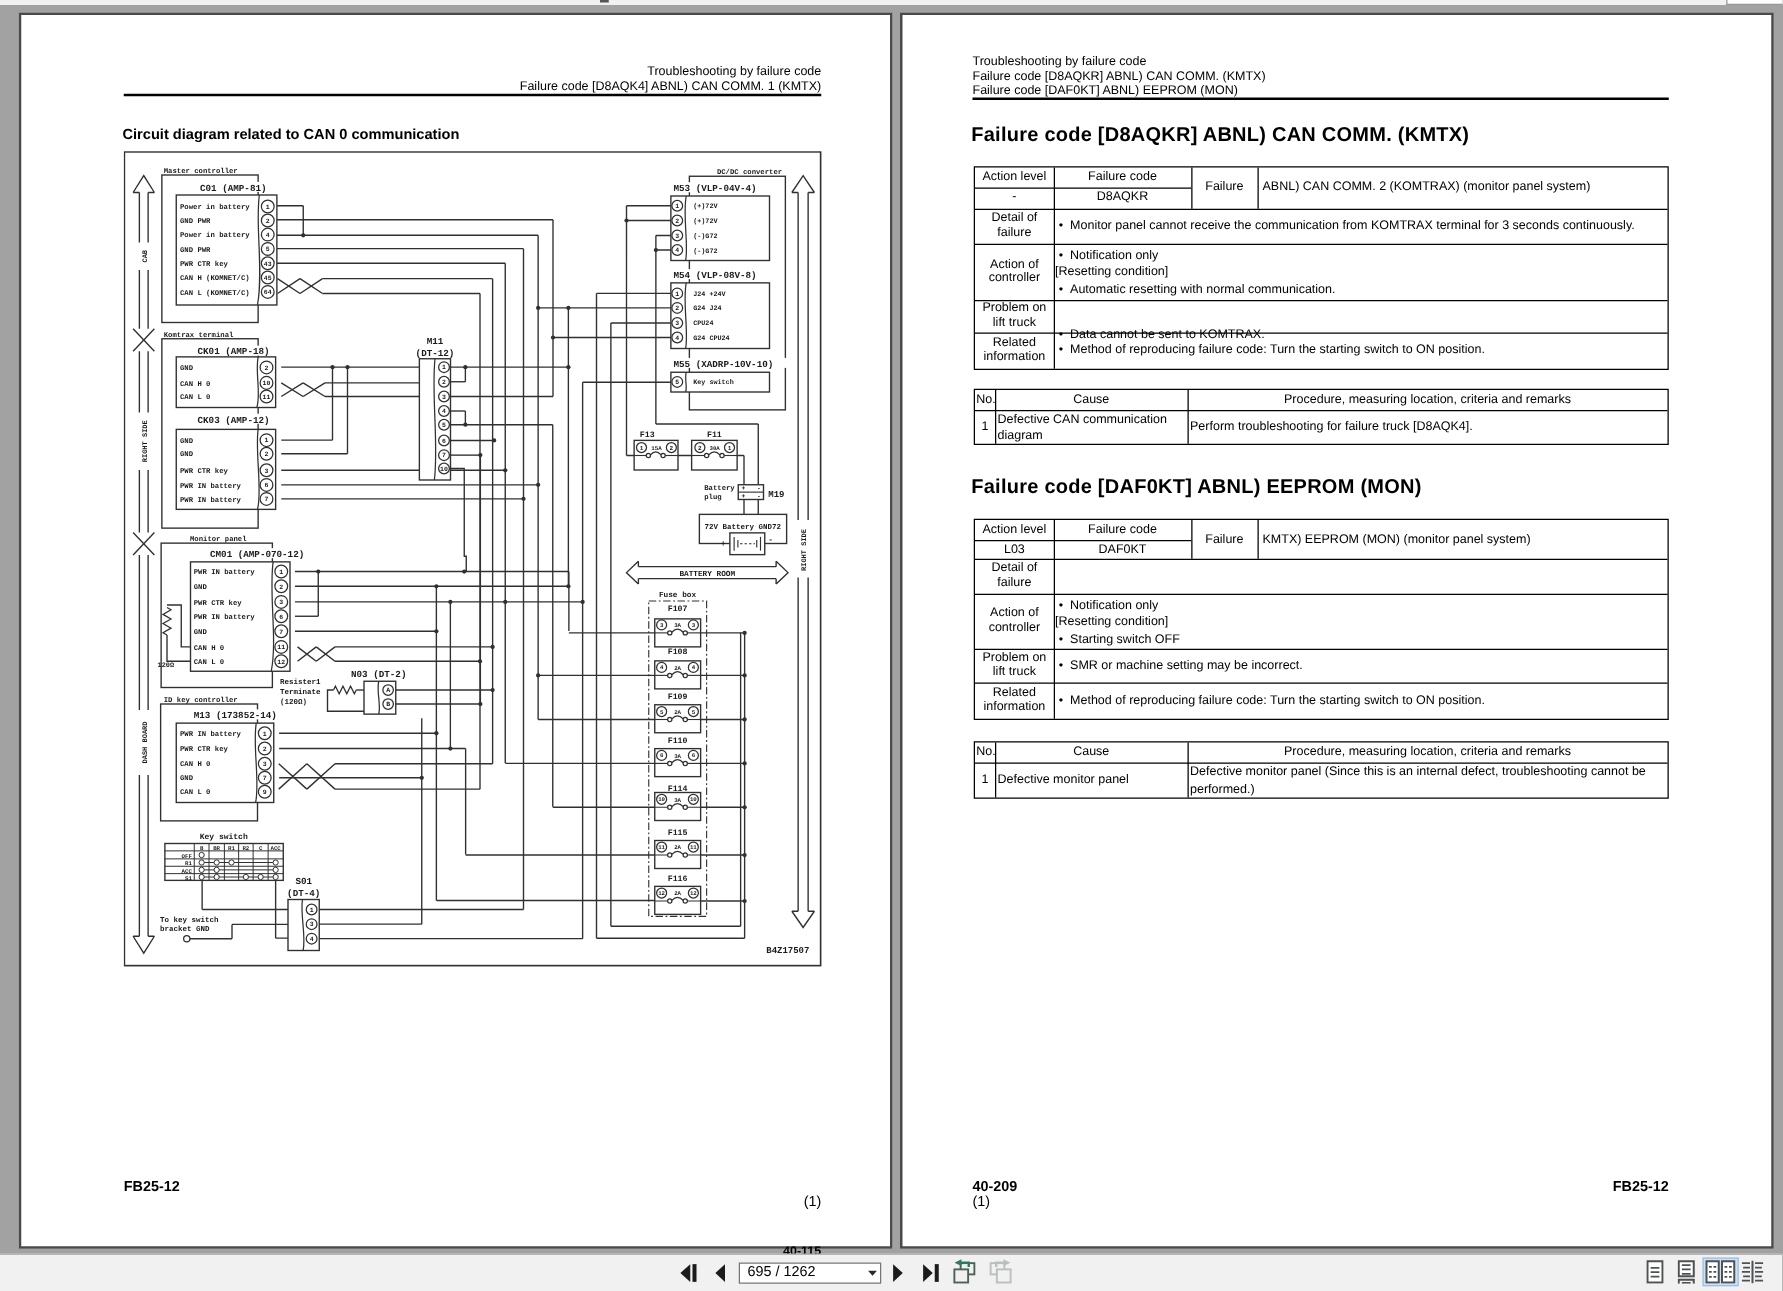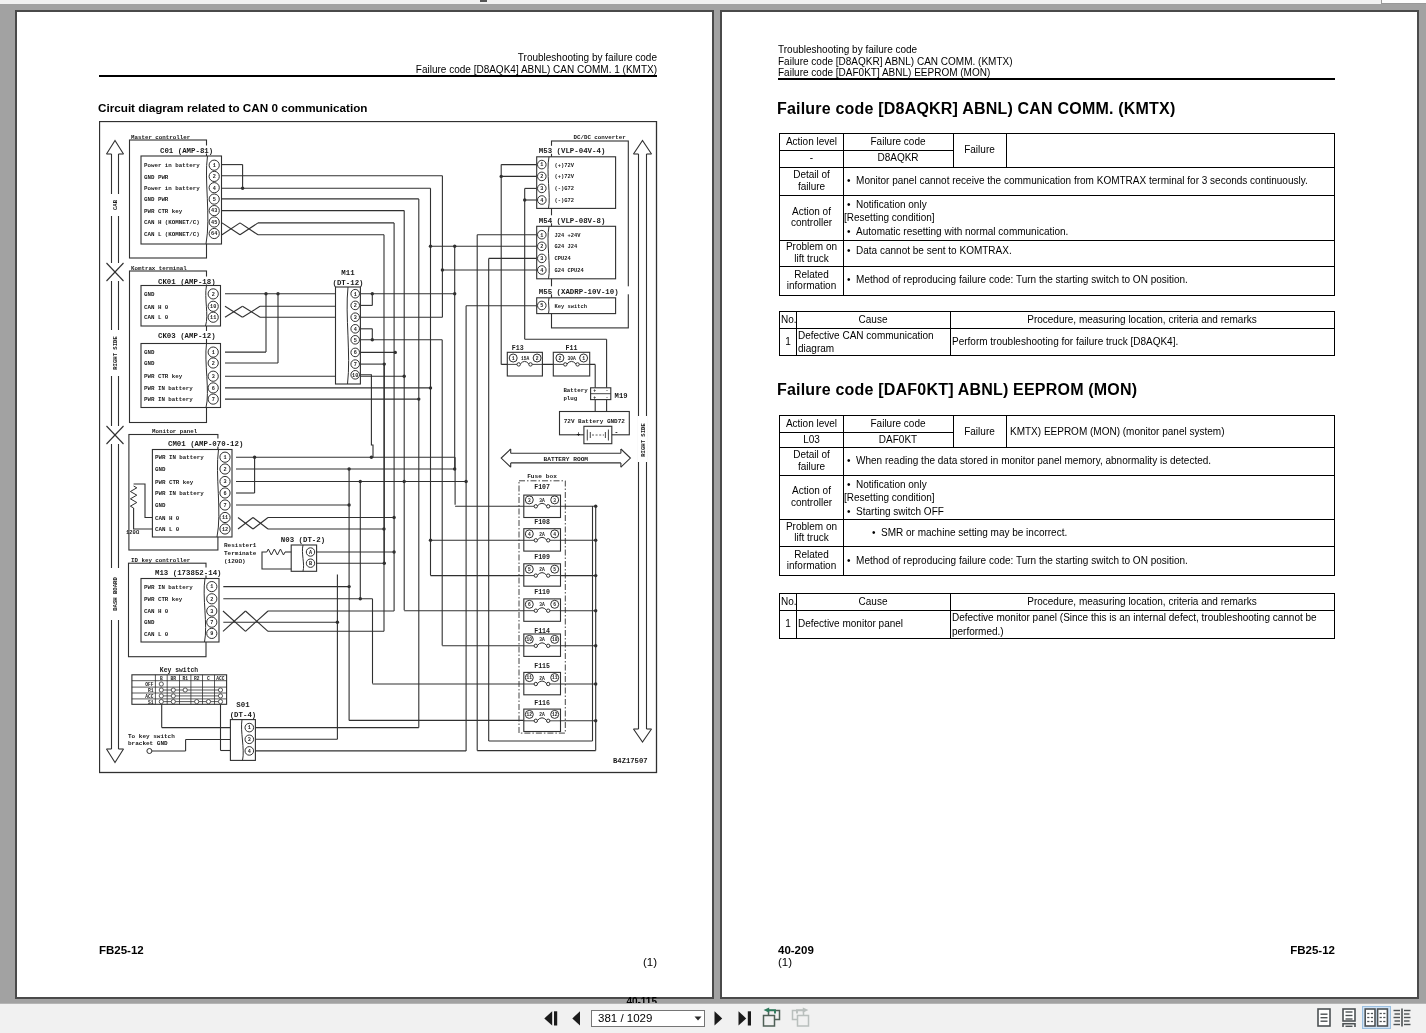--- a/index.html
+++ b/index.html
@@ -766,26 +766,27 @@
   <div class="abs" style="left:0;top:106px;width:554px;height:1px;background:#000;"></div>
   <div class="abs" style="left:0;top:132px;width:554px;height:1px;background:#000;"></div>
   <div class="abs" style="left:63px;top:0;width:1px;height:161px;background:#000;"></div>
   <div class="abs" style="left:173px;top:0;width:1px;height:33px;background:#000;"></div>
   <div class="abs" style="left:226px;top:0;width:1px;height:33px;background:#000;"></div>
   <div class="abs t10 cellc" style="left:0;top:0;width:63px;height:16px;">Action level</div>
   <div class="abs t10 cellc" style="left:63px;top:0;width:110px;height:16px;">Failure code</div>
   <div class="abs t10 cellc" style="left:0;top:16px;width:63px;height:17px;">-</div>
   <div class="abs t10 cellc" style="left:63px;top:16px;width:110px;height:17px;">D8AQKR</div>
   <div class="abs t10 cellc" style="left:173px;top:0;width:53px;height:33px;">Failure</div>
+  <div class="abs t10 celll" style="left:230px;top:0;width:324px;height:33px;">ABNL) CAN COMM. 2 (KOMTRAX) (monitor panel system)</div>
   <div class="abs t10 cellc" style="left:0;top:33px;width:63px;height:28px;">Detail of<br>failure</div>
   <div class="abs t10 celll" style="left:67px;top:33px;width:488px;height:28px;">•&nbsp;&nbsp;Monitor panel cannot receive the communication from KOMTRAX terminal for 3 seconds continuously.</div>
   <div class="abs t10 cellc" style="left:0;top:61px;width:63px;height:45px;">Action of<br>controller</div>
   <div class="abs t10" style="left:67px;top:64px;width:488px;line-height:13.5px;">•&nbsp;&nbsp;Notification only<br><span style="margin-left:-3px;">[Resetting condition]</span><br>•&nbsp;&nbsp;Automatic resetting with normal communication.</div>
   <div class="abs t10 cellc" style="left:0;top:106px;width:63px;height:26px;">Problem on<br>lift truck</div>
-  <div class="abs t10 celll" style="left:67px;top:104px;width:488px;height:26px;text-align:right;">•&nbsp;&nbsp;Data cannot be sent to KOMTRAX.</div>
+  <div class="abs t10 celll" style="left:67px;top:121px;width:488px;height:26px;text-align:right;">•&nbsp;&nbsp;Data cannot be sent to KOMTRAX.</div>
   <div class="abs t10 cellc" style="left:0;top:132px;width:63px;height:29px;">Related<br>information</div>
   <div class="abs t10 celll" style="left:67px;top:132px;width:488px;height:29px;">•&nbsp;&nbsp;Method of reproducing failure code: Turn the starting switch to ON position.</div>
 </div>
 
 <div class="abs" style="left:779px;top:310.5px;width:556px;height:45.5px;border:1px solid #000;box-sizing:border-box;">
   <div class="abs" style="left:0;top:16px;width:554px;height:1px;background:#000;"></div>
   <div class="abs" style="left:16px;top:0;width:1px;height:43.5px;background:#000;"></div>
   <div class="abs" style="left:170px;top:0;width:1px;height:43.5px;background:#000;"></div>
   <div class="abs t10 celll" style="left:1px;top:0;width:15px;height:16px;">No.</div>
   <div class="abs t10 cellc" style="left:16px;top:0;width:154px;height:16px;">Cause</div>
@@ -804,25 +805,24 @@
   <div class="abs" style="left:63px;top:0;width:1px;height:159px;background:#000;"></div>
   <div class="abs" style="left:173px;top:0;width:1px;height:31px;background:#000;"></div>
   <div class="abs" style="left:226px;top:0;width:1px;height:31px;background:#000;"></div>
   <div class="abs t10 cellc" style="left:0;top:0;width:63px;height:16px;">Action level</div>
   <div class="abs t10 cellc" style="left:63px;top:0;width:110px;height:16px;">Failure code</div>
   <div class="abs t10 cellc" style="left:0;top:16px;width:63px;height:15px;">L03</div>
   <div class="abs t10 cellc" style="left:63px;top:16px;width:110px;height:15px;">DAF0KT</div>
   <div class="abs t10 cellc" style="left:173px;top:0;width:53px;height:31px;">Failure</div>
   <div class="abs t10 celll" style="left:230px;top:0;width:324px;height:31px;">KMTX) EEPROM (MON) (monitor panel system)</div>
   <div class="abs t10 cellc" style="left:0;top:31px;width:63px;height:28px;">Detail of<br>failure</div>
-  <div class="abs t10 celll" style="left:67px;top:31px;width:488px;height:28px;">•&nbsp;&nbsp;When reading the data stored in monitor panel memory, abnormality is detected.</div>
   <div class="abs t10 cellc" style="left:0;top:59px;width:63px;height:44px;">Action of<br>controller</div>
   <div class="abs t10" style="left:67px;top:62px;width:488px;line-height:13.5px;">•&nbsp;&nbsp;Notification only<br><span style="margin-left:-3px;">[Resetting condition]</span><br>•&nbsp;&nbsp;Starting switch OFF</div>
   <div class="abs t10 cellc" style="left:0;top:103px;width:63px;height:27px;">Problem on<br>lift truck</div>
-  <div class="abs t10 celll" style="left:67px;top:103px;width:488px;height:27px;margin-left:25px;">•&nbsp;&nbsp;SMR or machine setting may be incorrect.</div>
+  <div class="abs t10 celll" style="left:67px;top:103px;width:488px;height:27px;">•&nbsp;&nbsp;SMR or machine setting may be incorrect.</div>
   <div class="abs t10 cellc" style="left:0;top:130px;width:63px;height:29px;">Related<br>information</div>
   <div class="abs t10 celll" style="left:67px;top:130px;width:488px;height:29px;">•&nbsp;&nbsp;Method of reproducing failure code: Turn the starting switch to ON position.</div>
 </div>
 
 <div class="abs" style="left:779px;top:593.1px;width:556px;height:45.5px;border:1px solid #000;box-sizing:border-box;">
   <div class="abs" style="left:0;top:16px;width:554px;height:1px;background:#000;"></div>
   <div class="abs" style="left:16px;top:0;width:1px;height:43.5px;background:#000;"></div>
   <div class="abs" style="left:170px;top:0;width:1px;height:43.5px;background:#000;"></div>
   <div class="abs t10 celll" style="left:1px;top:0;width:15px;height:16px;">No.</div>
   <div class="abs t10 cellc" style="left:16px;top:0;width:154px;height:16px;">Cause</div>
@@ -843,21 +843,21 @@
 <svg class="abs" style="left:544px;top:1011px;" width="15" height="15" viewBox="0 0 15 15">
     <polygon points="8.2,0.3 0.3,7.4 8.2,14.5" fill="#1b1b1b"></polygon>
     <rect x="10" y="0.3" width="3.2" height="14.2" fill="#1b1b1b"></rect>
   </svg>
 
 <svg class="abs" style="left:571.5px;top:1011px;" width="9" height="15" viewBox="0 0 9 15">
     <polygon points="8,0.3 0.3,7.4 8,14.5" fill="#1b1b1b"></polygon>
   </svg>
 
 <div class="abs" style="left:591px;top:1009.5px;width:114px;height:17.5px;background:#fff;border:1px solid #757575;box-sizing:border-box;"></div>
-<div class="abs" style="left:598px;top:1012px;font-size:11.5px;color:#000;">381 / 1029</div>
+<div class="abs" style="left:598px;top:1012px;font-size:11.5px;color:#000;">695 / 1262</div>
 
 <svg class="abs" style="left:694px;top:1016px;" width="8" height="5" viewBox="0 0 8 5">
     <polygon points="0.5,0.5 7.5,0.5 4,4.5" fill="#2a2a2a"></polygon>
   </svg>
 
 <svg class="abs" style="left:714px;top:1011px;" width="9" height="15" viewBox="0 0 9 15">
     <polygon points="0.5,0.3 8.2,7.4 0.5,14.5" fill="#1b1b1b"></polygon>
   </svg>
 
 <svg class="abs" style="left:737.5px;top:1011px;" width="15" height="15" viewBox="0 0 15 15">

